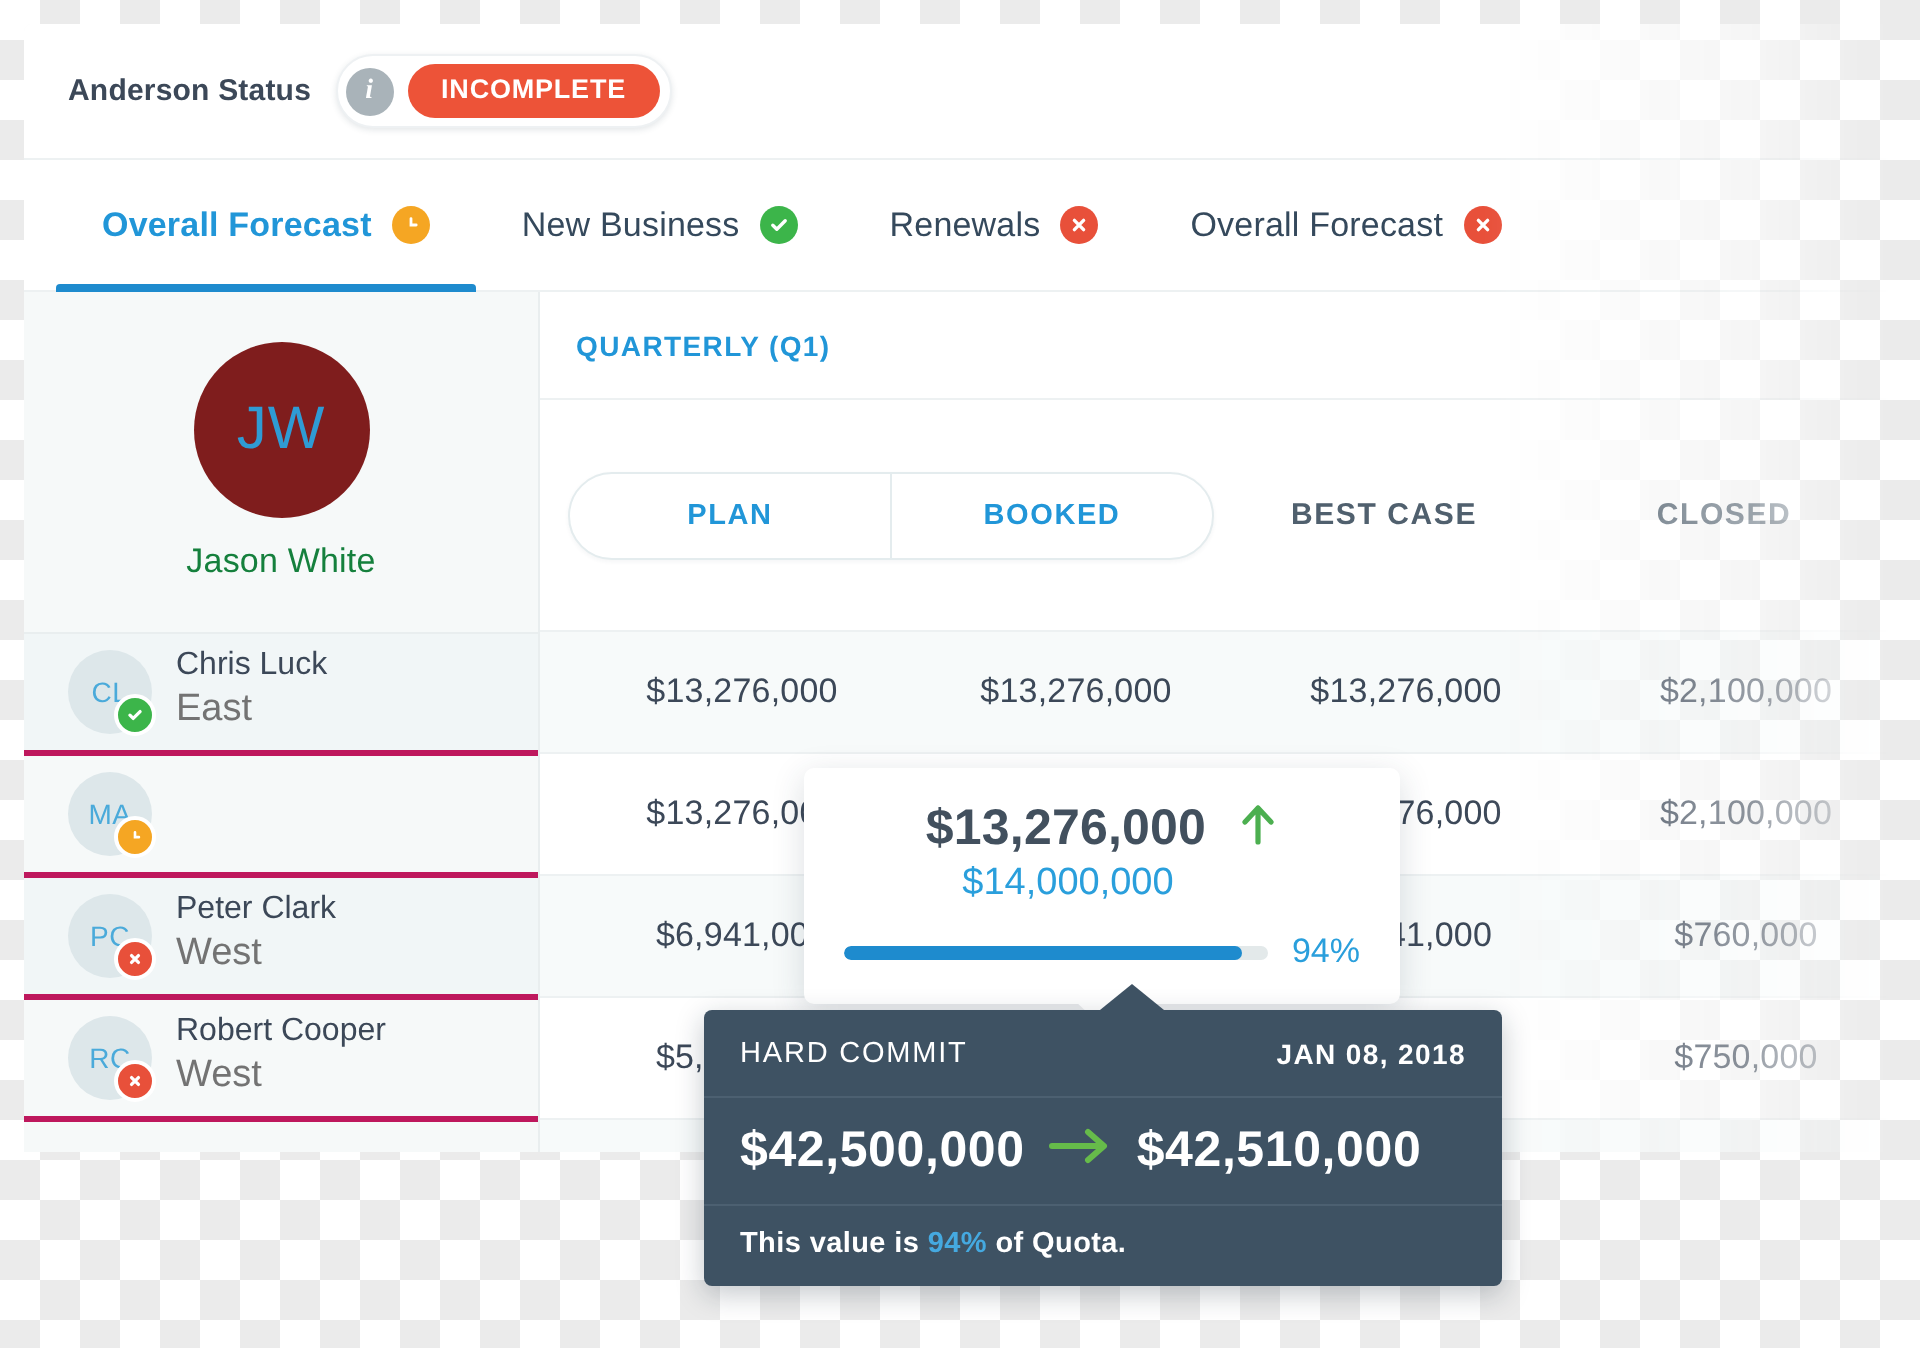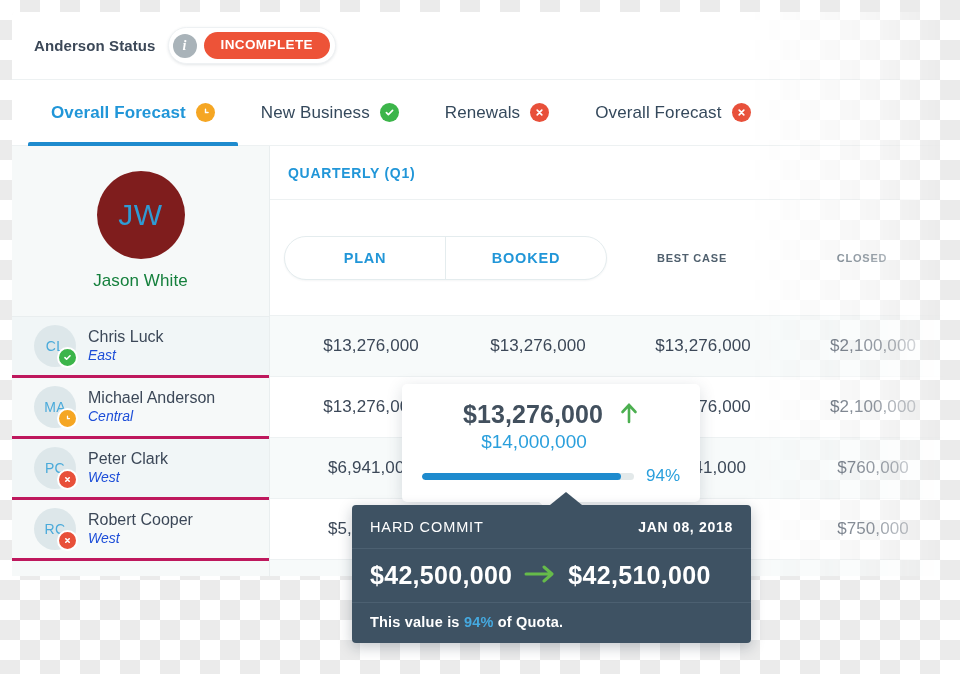--- a/index.html
+++ b/index.html
@@ -150,21 +150,21 @@
   }
   .avatar-badge {
     position: absolute; right: -2px; bottom: -1px;
     width: 17px; height: 17px; border-radius: 50%;
     border: 2px solid #ffffff;
     display: flex; align-items: center; justify-content: center;
     color: #ffffff;
   }
   .person-text { margin-left: 12px; }
   .person-name { font-size: 16px; color: #3c4858; line-height: 1.15; }
-  .person-region { font-size: 14px; color: #1d4ed8; line-height: 1.3; font-style: italic; }
+  .person-region { font-size: 19px; color: #737373; line-height: 1.3; }
 
   
   .data-col { flex: 1 1 auto; position: relative; }
   .quarter-row {
     height: 54px;
     display: flex; align-items: center;
     padding-left: 18px;
     box-sizing: border-box;
     border-bottom: 1px solid #edf1f2;
   }
@@ -190,21 +190,21 @@
   .toggle-btn {
     width: 160px; text-align: center;
     font-size: 14.5px; font-weight: bold; letter-spacing: .8px;
     color: #2196d8;
     padding: 13px 0;
     cursor: pointer;
   }
   .toggle-btn + .toggle-btn { border-left: 1px solid #e4ecee; }
   .plain-head {
     width: 170px; text-align: center;
-    font-size: 11px; font-weight: bold; letter-spacing: .8px;
+    font-size: 15px; font-weight: bold; letter-spacing: .8px;
     color: #50606e;
   }
   .data-row {
     height: 61px;
     display: flex; align-items: center;
     border-bottom: 1px solid #edf1f2;
     box-sizing: border-box;
   }
   .data-row.alt { background: #f7fafa; }
   .cell {
@@ -375,24 +375,20 @@
 
         <div class="person-row">
           <div class="avatar-sm-wrap">
             <div class="avatar-sm">MA</div>
             <span class="avatar-badge ic-clock">
               <svg width="9" height="9" viewBox="0 0 11 11">
                   <path d="M5.5 2.6v3h2.4" stroke="#ffffff" stroke-width="1.6" fill="none" stroke-linecap="round"></path>
                 </svg>
             </span>
           </div>
-          <div class="person-text">
-            <div class="person-name">Michael Anderson</div>
-            <div class="person-region">Central</div>
-          </div>
         </div>
 
         <div class="person-row alt">
           <div class="avatar-sm-wrap">
             <div class="avatar-sm">PC</div>
             <span class="avatar-badge ic-x">
               <svg width="9" height="9" viewBox="0 0 11 11">
                   <path d="M3.4 3.4l4.2 4.2M7.6 3.4l-4.2 4.2" stroke="#ffffff" stroke-width="2" fill="none" stroke-linecap="round"></path>
                 </svg>
             </span>

